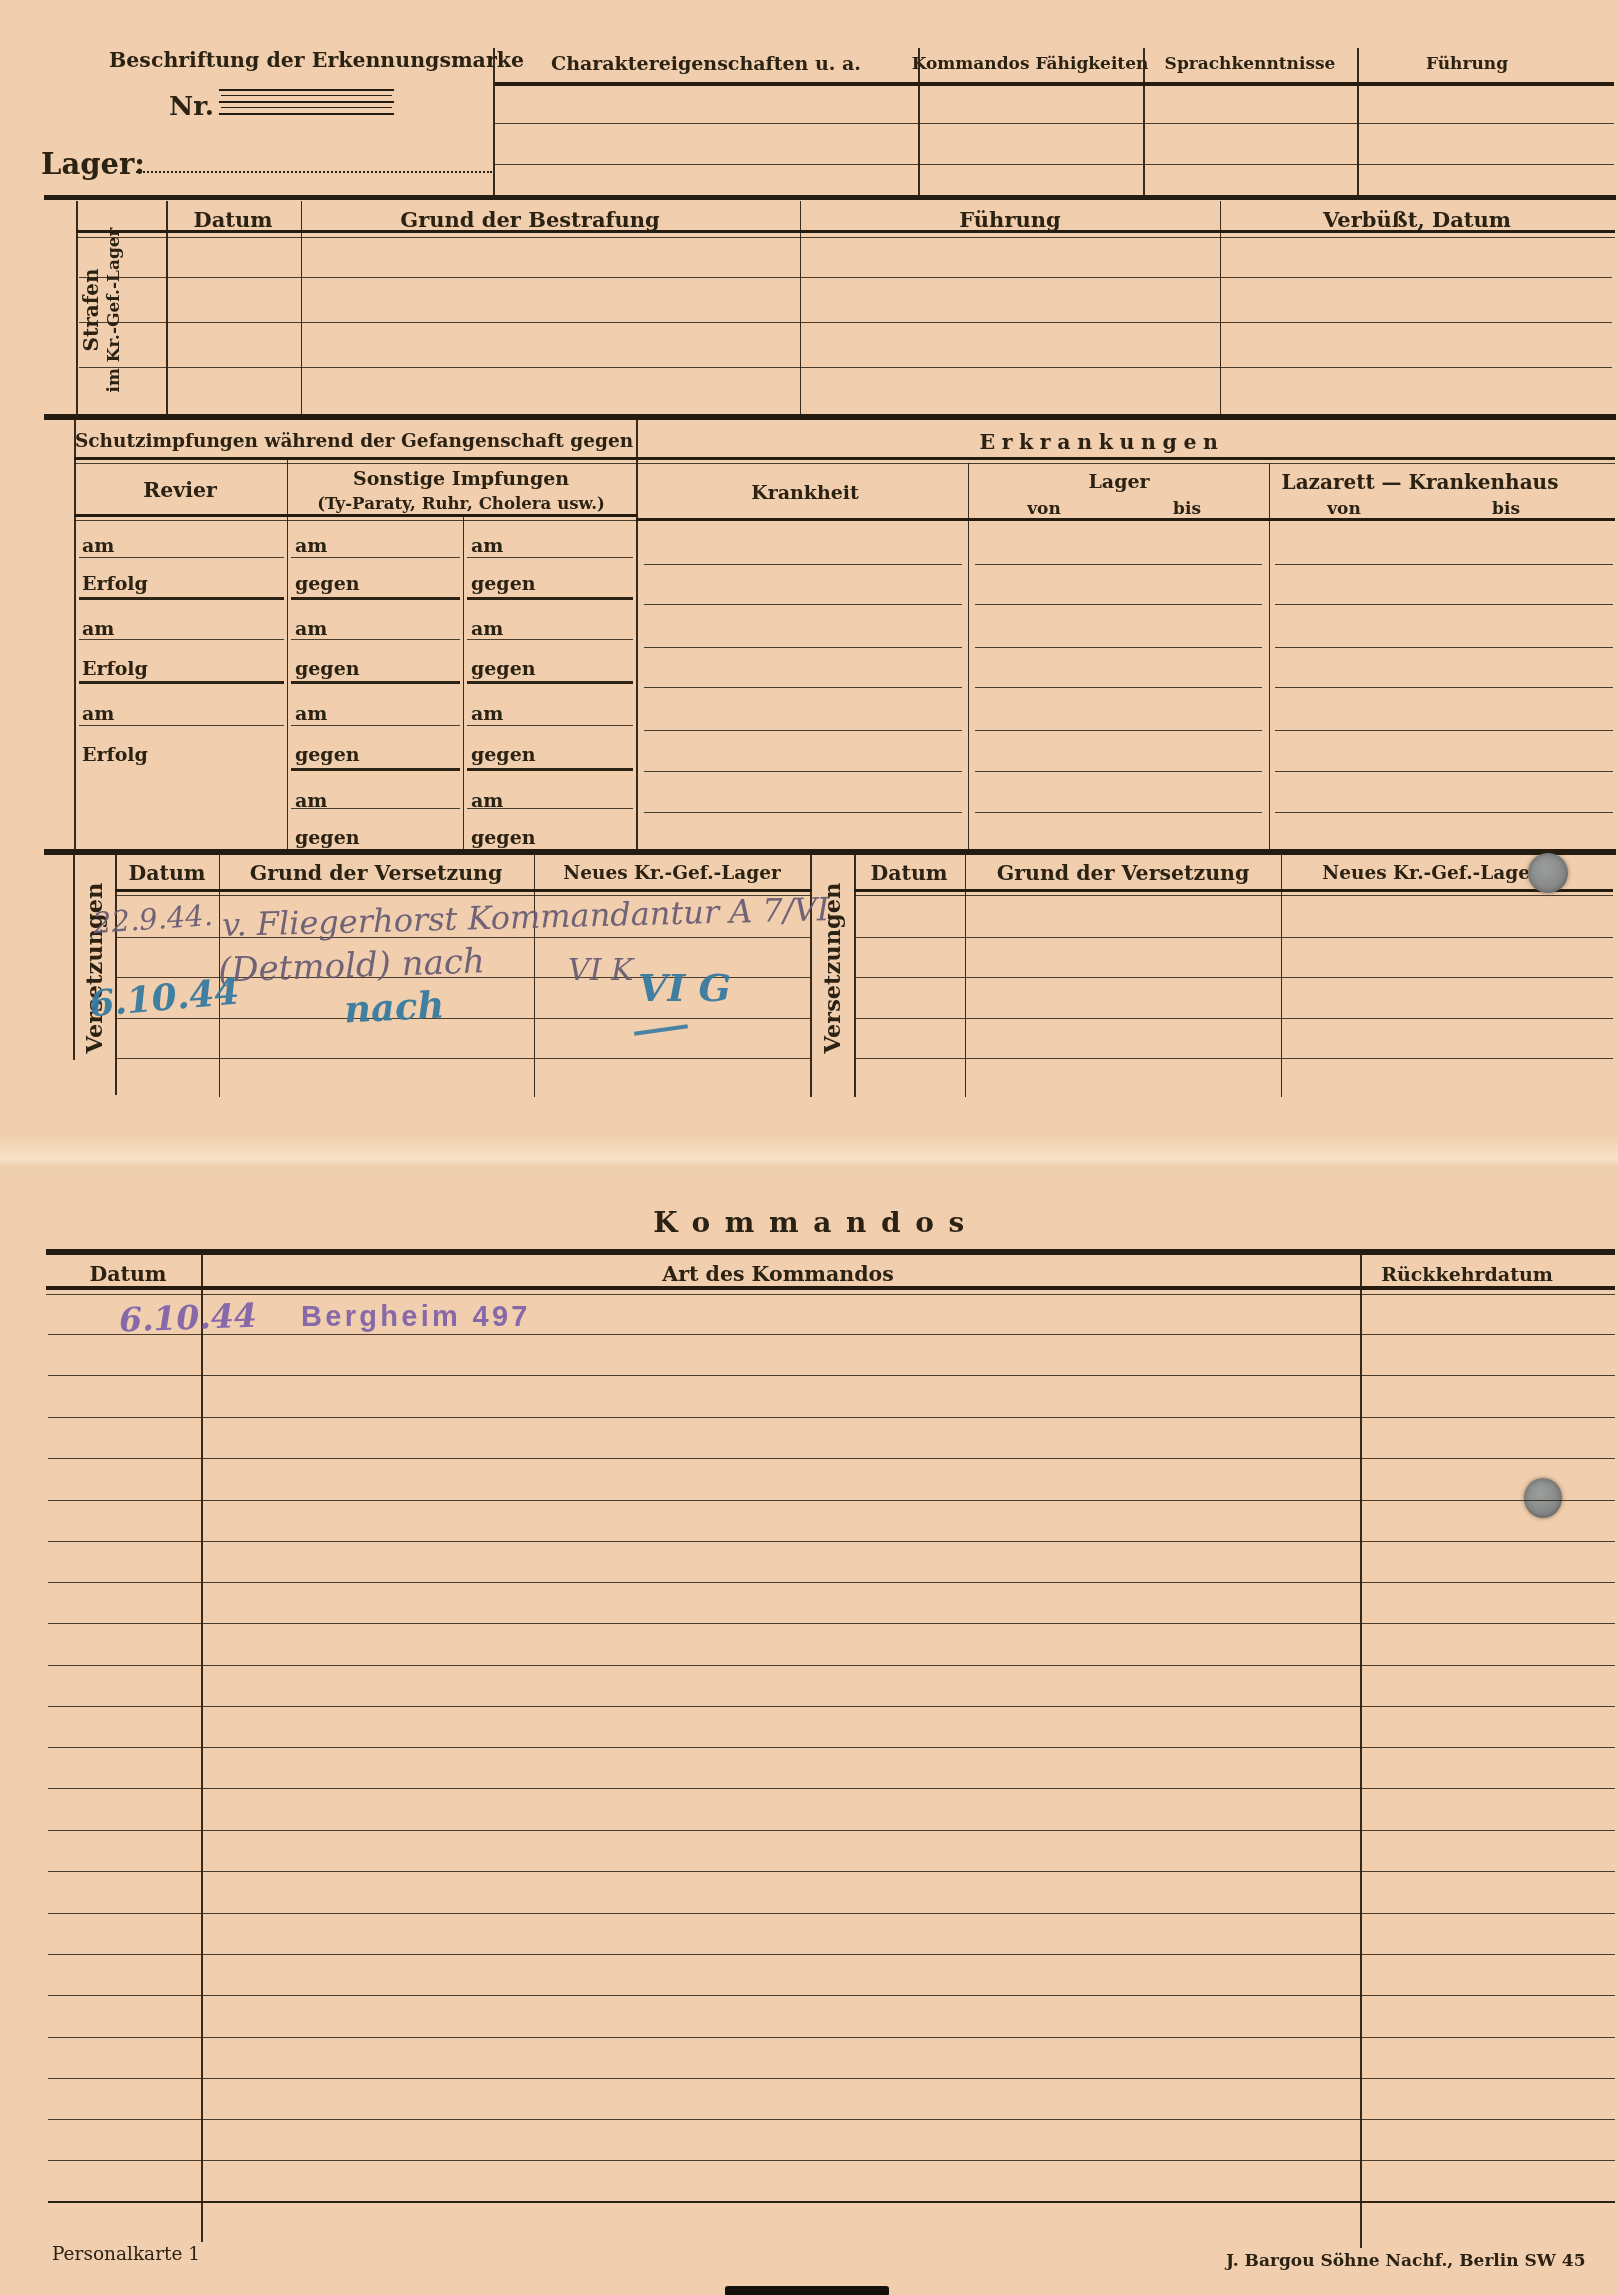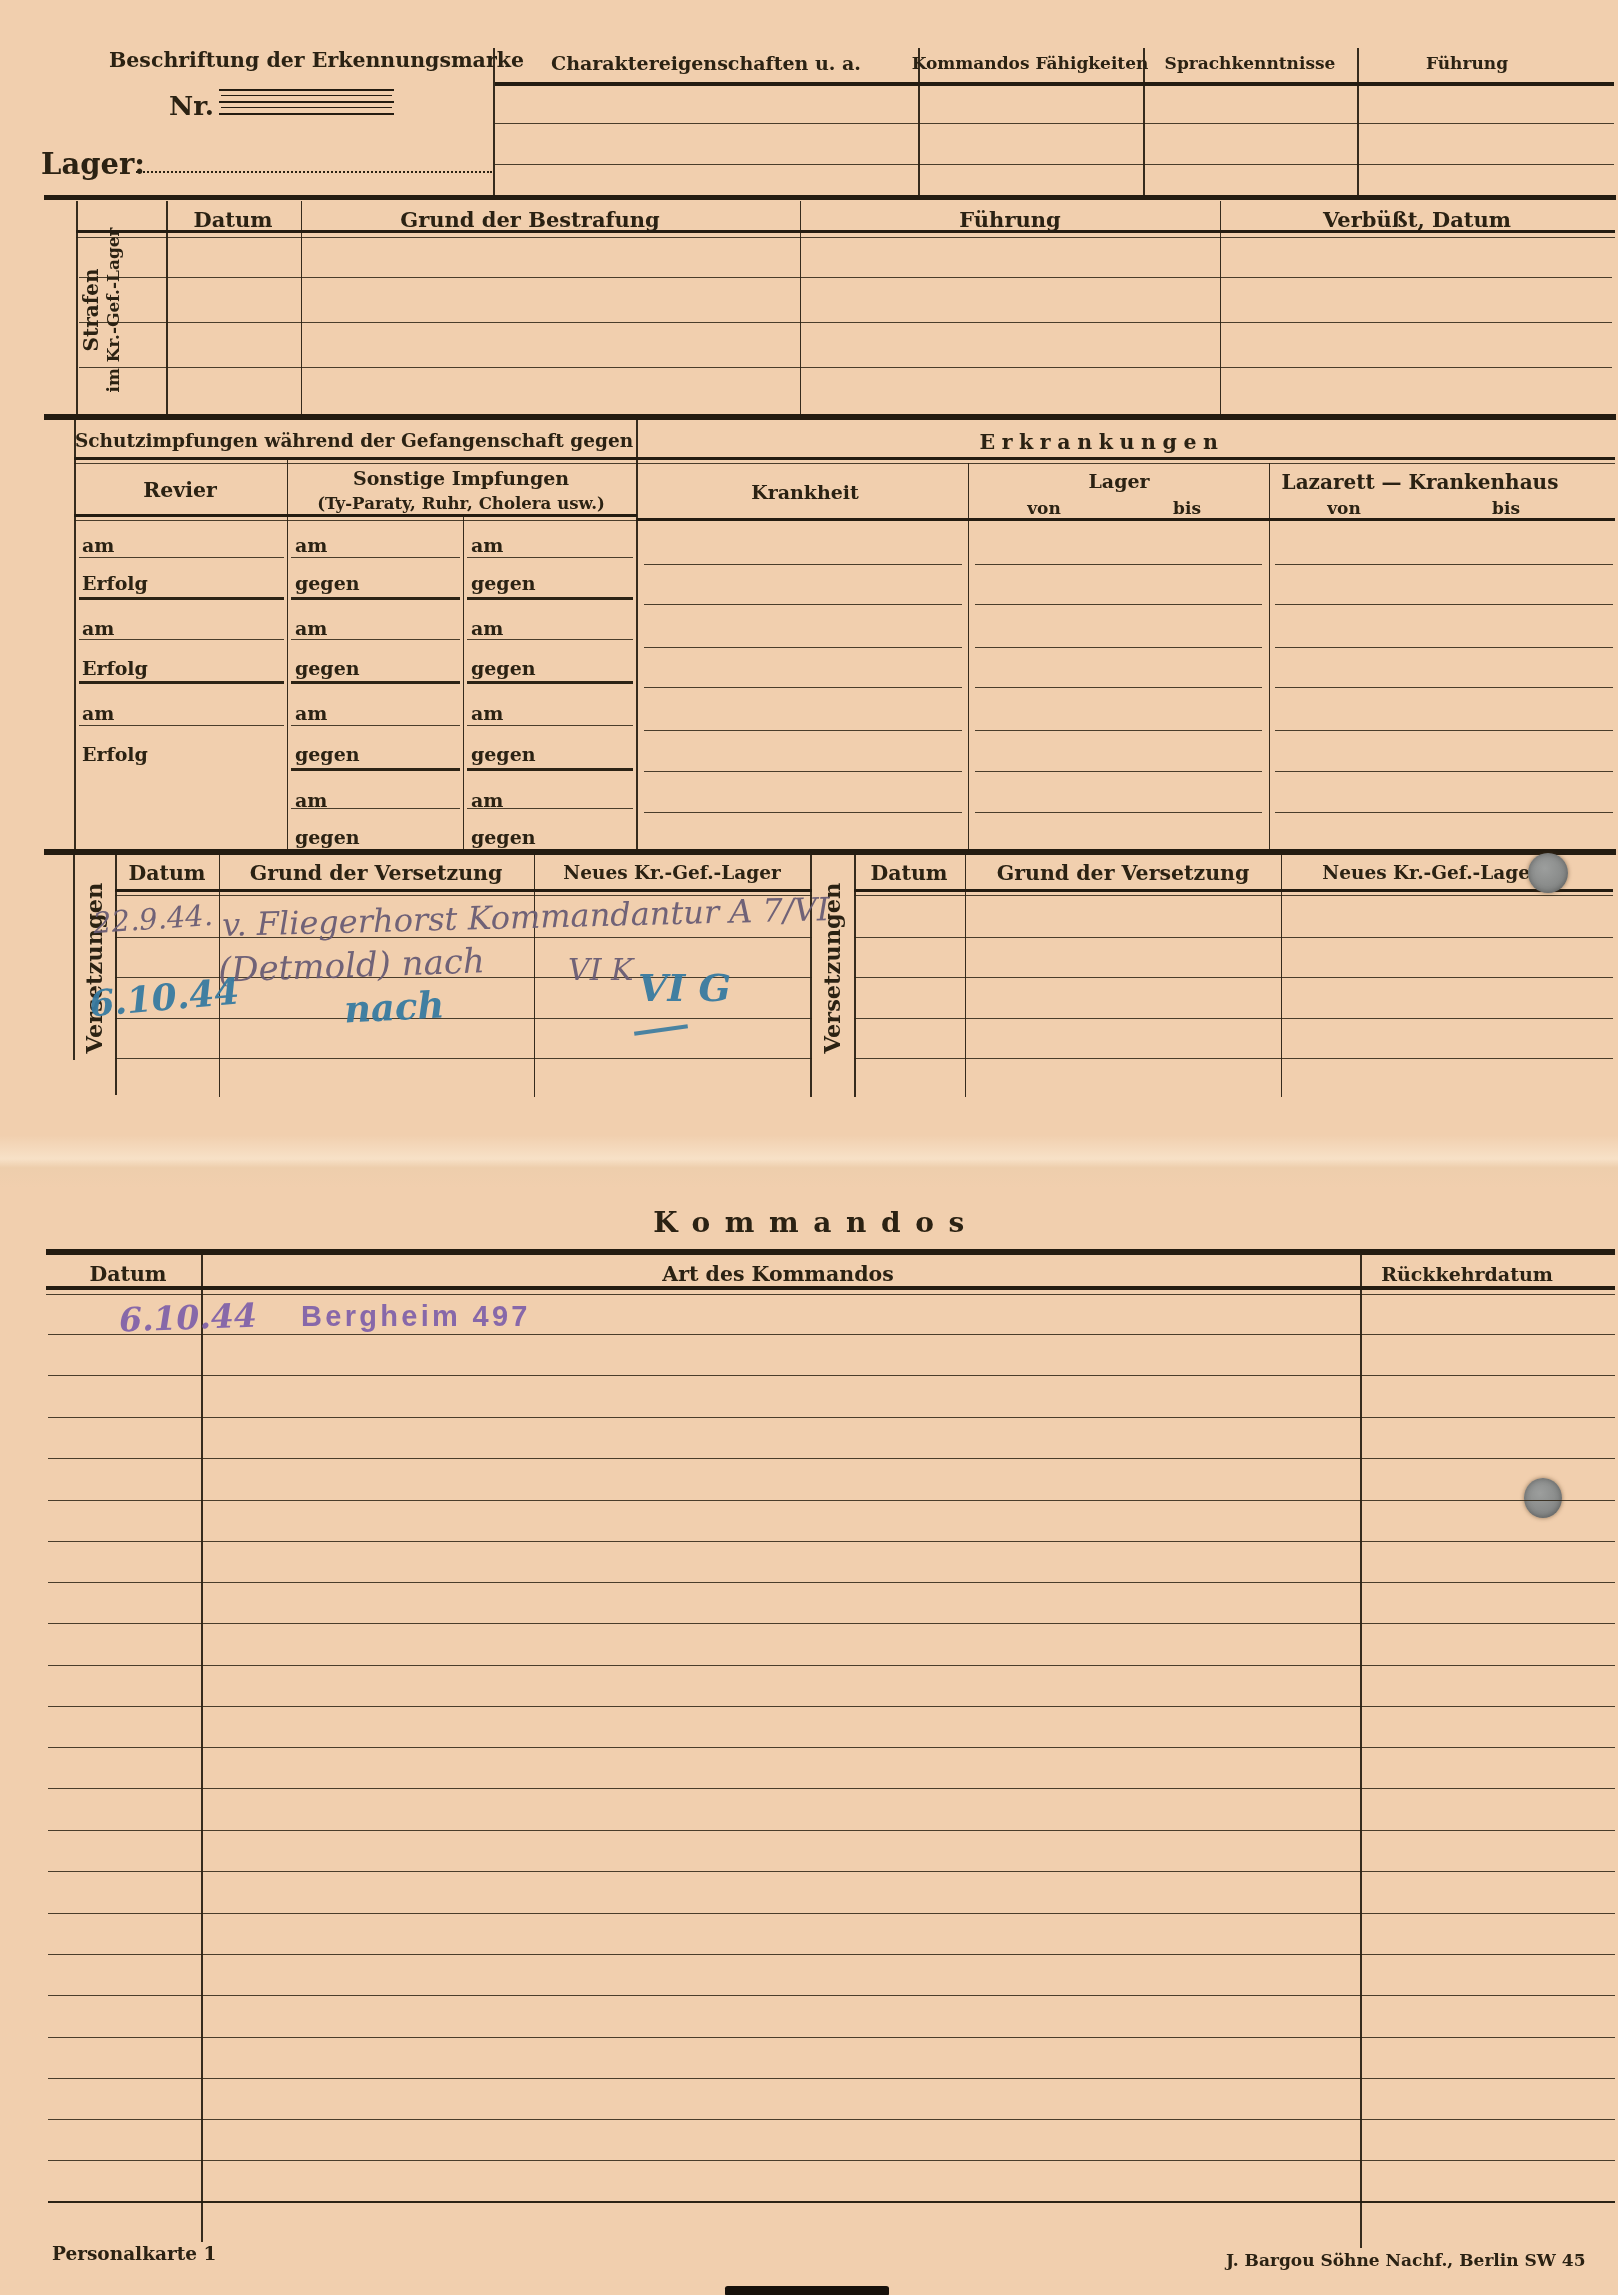--- a/index.html
+++ b/index.html
@@ -193,21 +193,21 @@
   <span class="t c" style="left:128px; top:1262px; font-size:20.5px;">Datum</span>
   <span class="t c" style="left:778px; top:1262px; font-size:20.5px;">Art des Kommandos</span>
   <span class="t c" style="left:1467px; top:1263px; font-size:19px;">Rückkehrdatum</span>
   <div class="hl" style="left:46px; top:1286px; width:1569px; height:4px;"></div>
   <div class="thin" style="left:46px; top:1294px; width:1569px; height:1.3px;"></div>
   <span class="hw purple" style="left:119px; top:1298px; font-size:33px; transform:rotate(-2deg); font-weight:700;">6.10.44</span>
   <span class="stamp purple" style="position:absolute; left:301px; top:1300px; font-size:29px; letter-spacing:3.3px;">Bergheim 497</span>
 
   <div class="hole" style="left:1524px; top:1478px; width:38px; height:40px;"></div>
 
-  <span class="t" style="left:52px; top:2243px; font-size:18.5px; font-weight:700;">Personalkarte 1</span>
+  <span class="t" style="left:52px; top:2243px; font-size:18.5px; font-weight:400;">Personalkarte 1</span>
   <span class="t" style="left:1226px; top:2250px; font-size:17px; font-weight:700;">J. Bargou Söhne Nachf., Berlin SW 45</span>
   <div class="strip" style="left:725px; top:2286px; width:164px; height:10px;"></div>
 
 <div style="position: absolute; left: 79px; top: 557px; width: 205px; height: 1.3px; background: rgba(45, 35, 20, 0.85);"></div>
     <div style="position: absolute; left: 291px; top: 557px; width: 169px; height: 1.3px; background: rgba(45, 35, 20, 0.85);"></div>
     <div style="position: absolute; left: 467px; top: 557px; width: 166px; height: 1.3px; background: rgba(45, 35, 20, 0.85);"></div>
     <div style="position: absolute; left: 79px; top: 597px; width: 205px; height: 2.6px; background: rgba(33, 25, 13, 0.95);"></div>
     <div style="position: absolute; left: 291px; top: 597px; width: 169px; height: 2.6px; background: rgba(33, 25, 13, 0.95);"></div>
     <div style="position: absolute; left: 467px; top: 597px; width: 166px; height: 2.6px; background: rgba(33, 25, 13, 0.95);"></div>
     <div style="position: absolute; left: 79px; top: 639px; width: 205px; height: 1.3px; background: rgba(45, 35, 20, 0.85);"></div>

